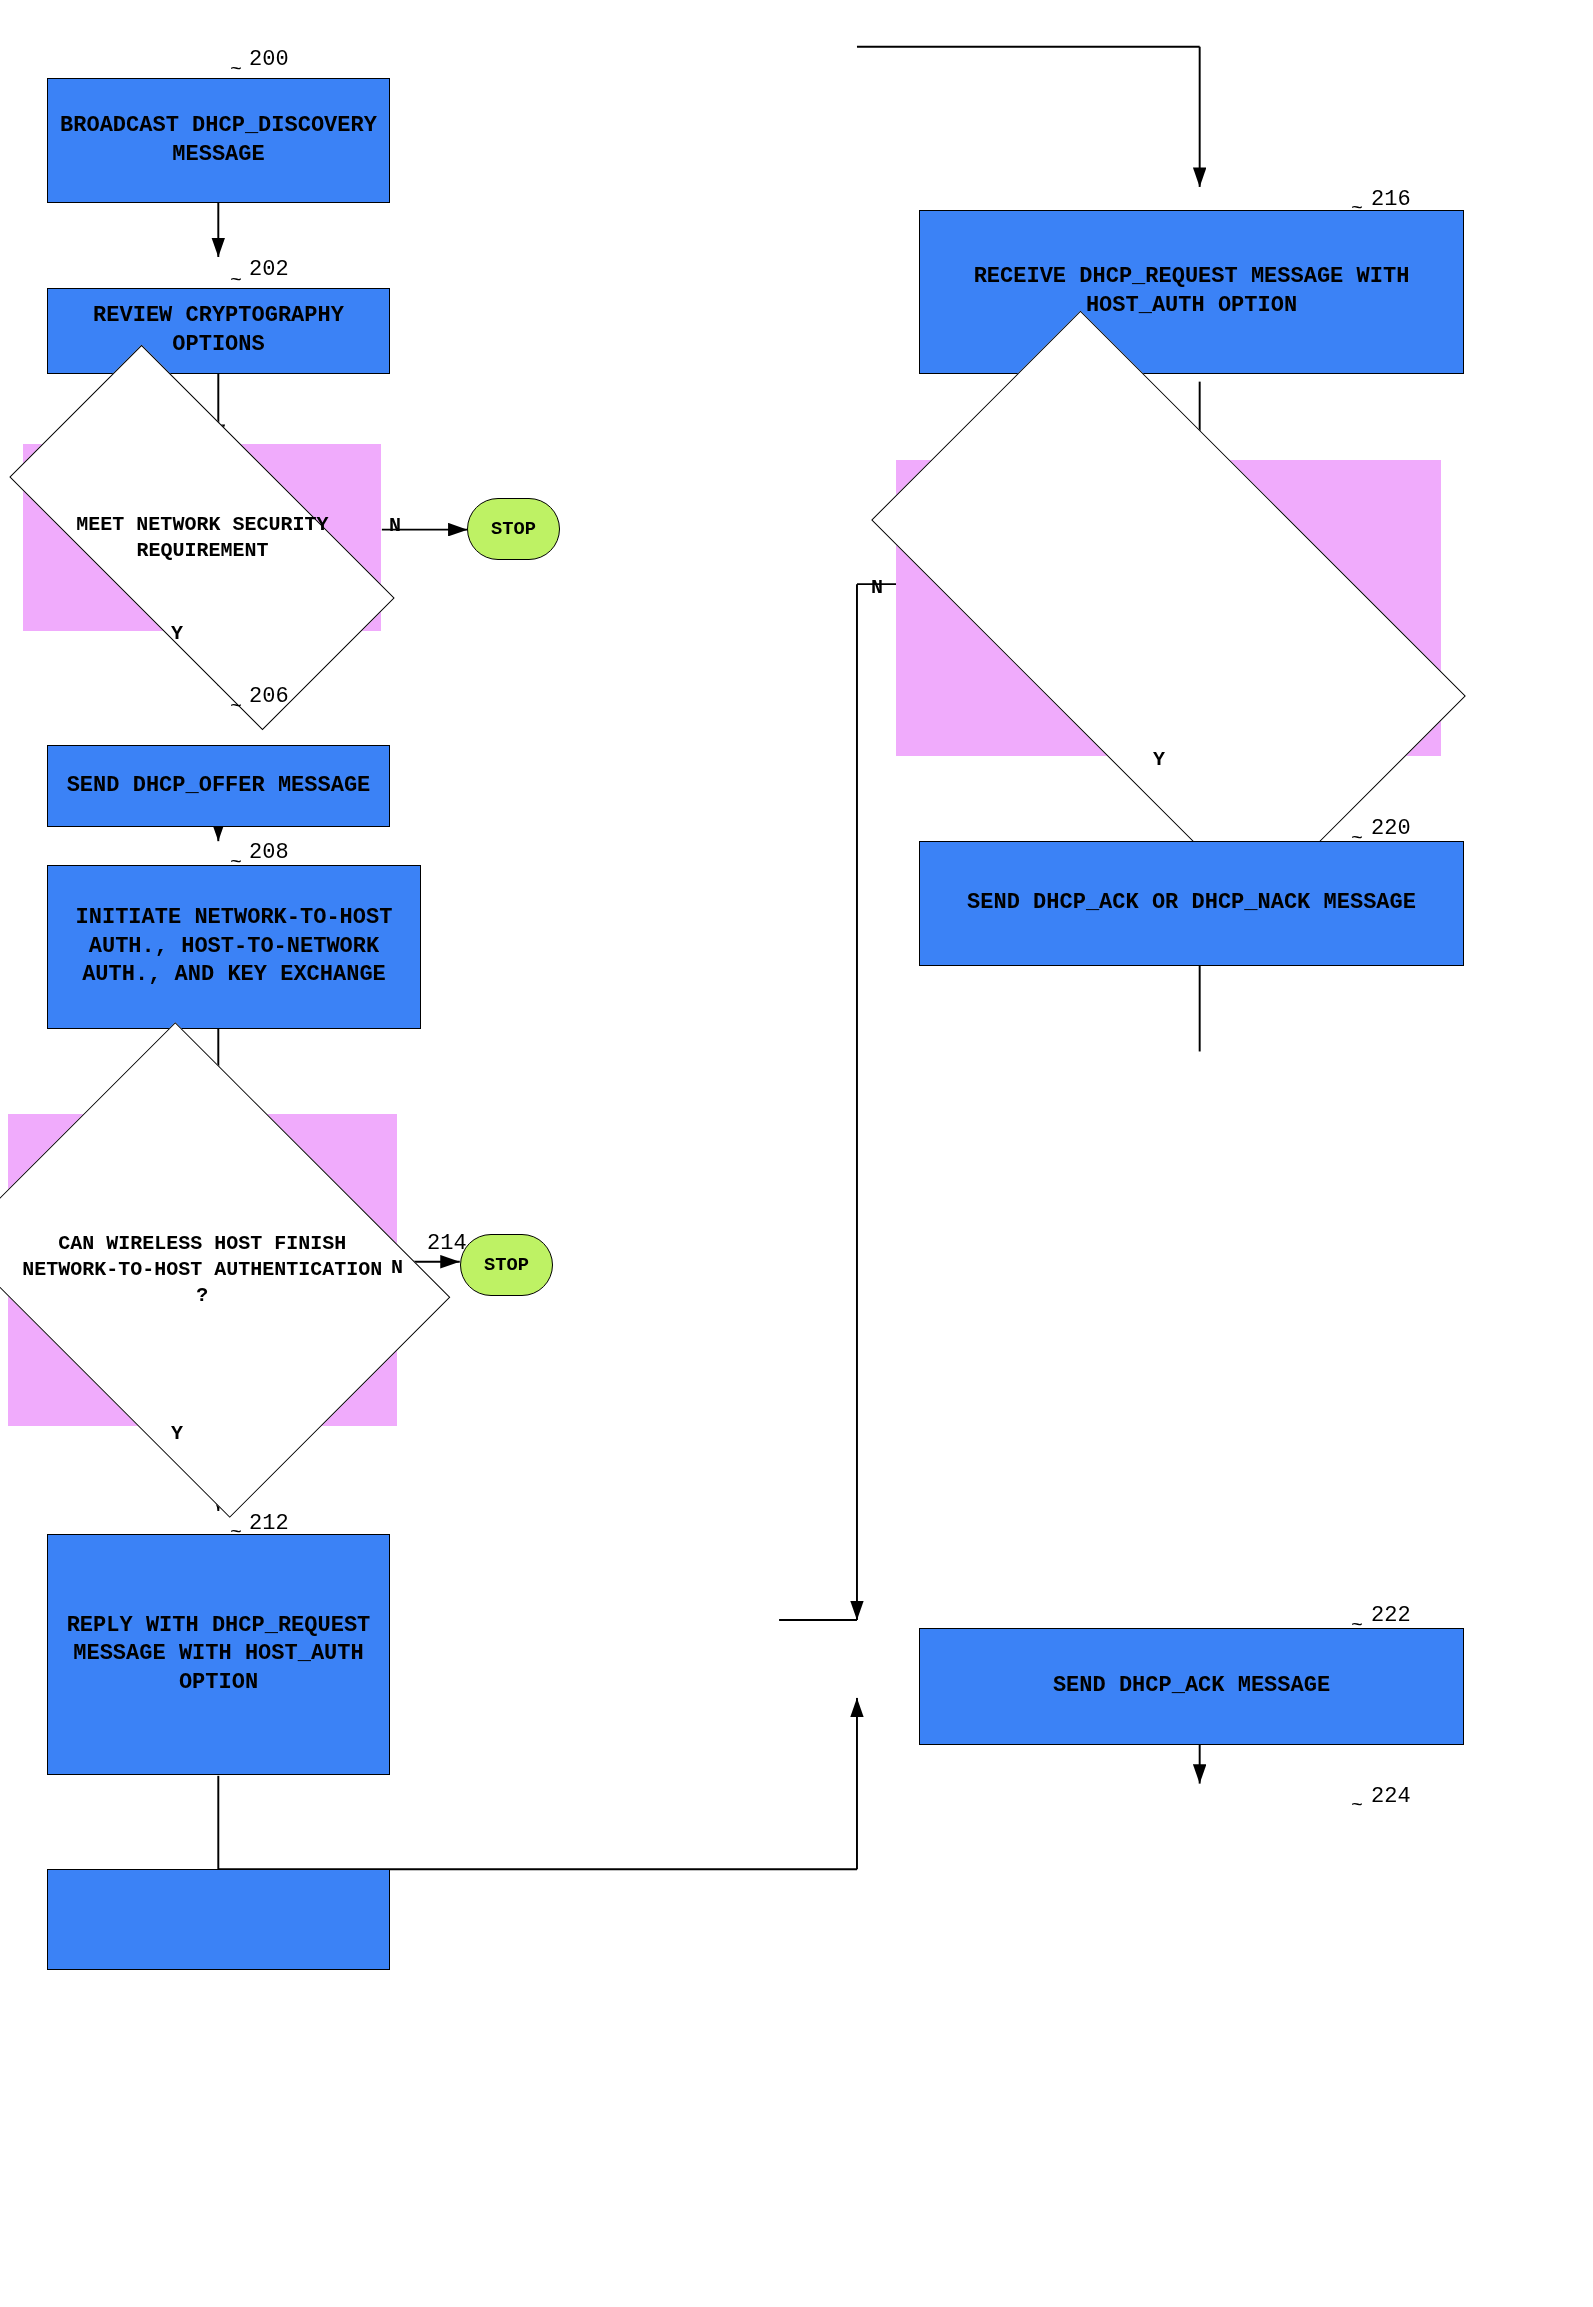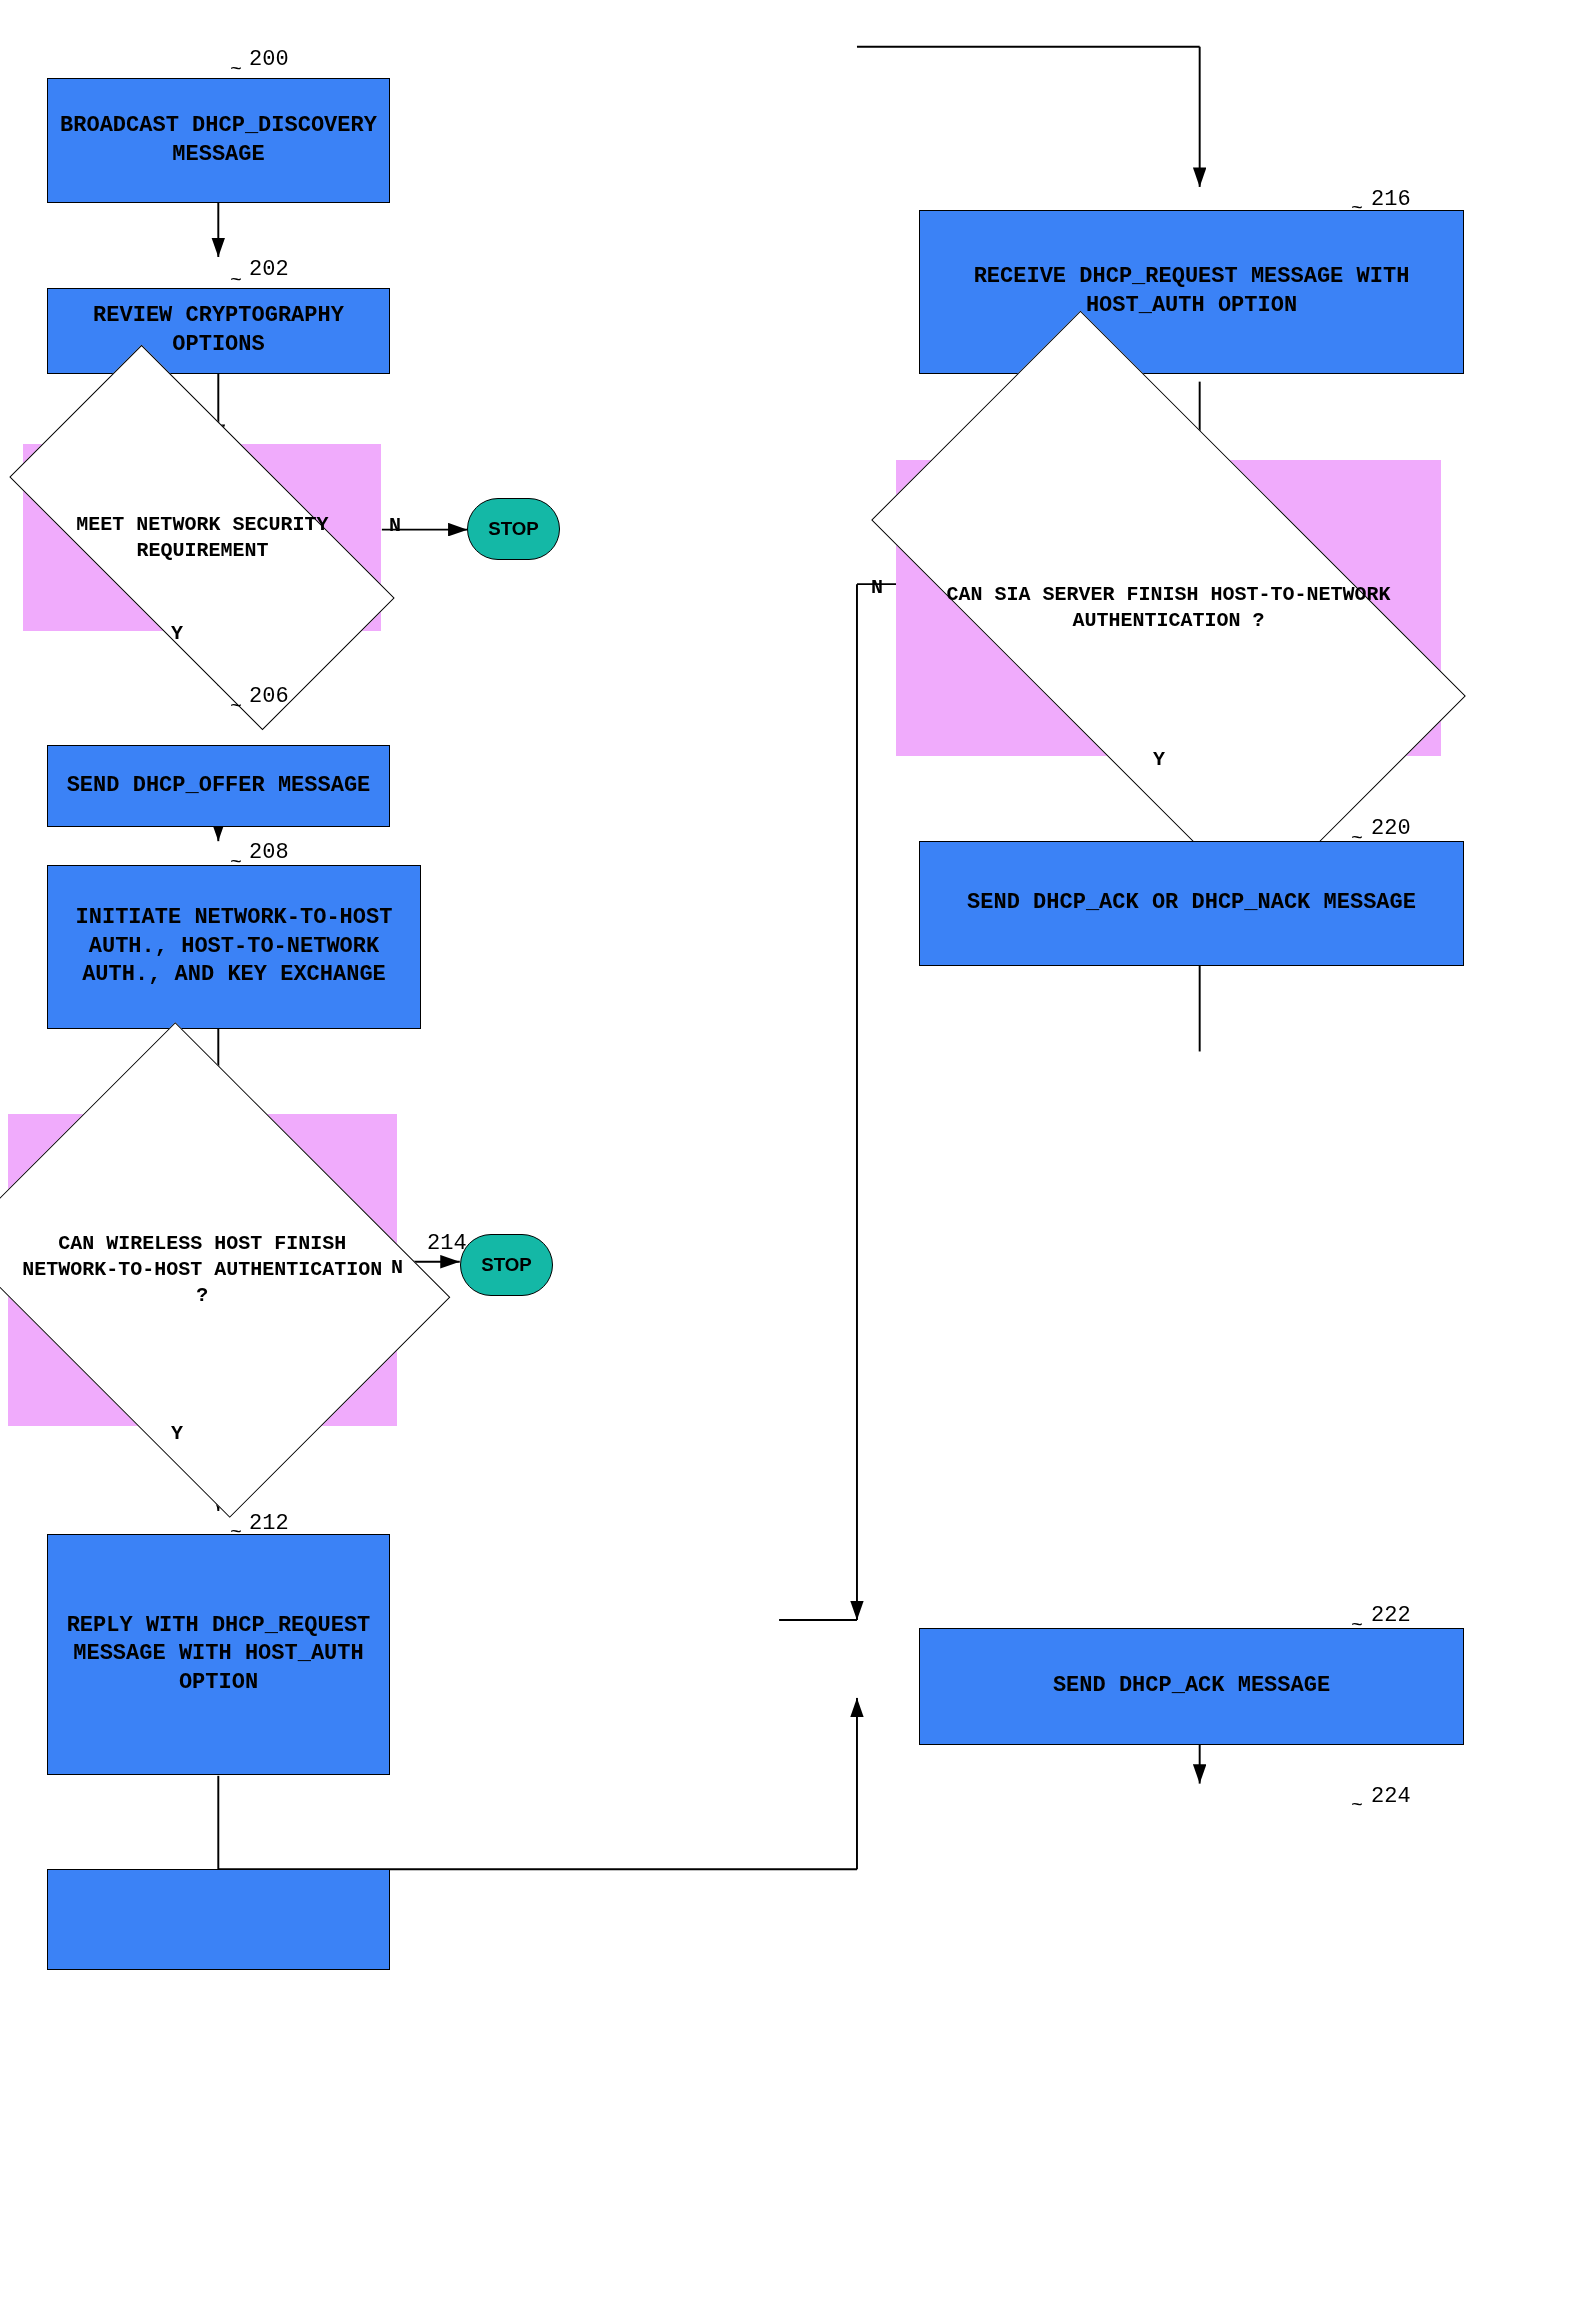--- a/index.html
+++ b/index.html
@@ -53,27 +53,27 @@
     }
     .diamond-text {
       position: relative;
       z-index: 2;
       padding: 3.9px;
     }
     .node-circle {
       position: absolute;
       border: 1.9px solid #000;
       border-radius: 50%;
-      background: #14b8a6;
+      background: #bef264;
       display: flex;
       align-items: center;
       justify-content: center;
       font-size: 18.7px;
       font-weight: bold;
-      font-family: Liberation Sans, sans-serif;
+      font-family: Liberation Mono, monospace;
     }
     
     .step-label {
       position: absolute;
       font-size: 22px;
       font-family: 'Courier New', Courier, monospace;
       font-weight: normal;
     }
     
     .svg-overlay {
@@ -215,24 +215,20 @@
 
   <div class="node-rect" style="left: 919px; top: 210px; width: 545px; height: 164px;">RECEIVE DHCP_REQUEST
 MESSAGE WITH HOST_AUTH
 OPTION</div>
 
   <div class="step-label" style="left: 1371px; top: 467px;">218</div>
   <div style="position:absolute; left:1351px; top:477px; font-size:20px;">~</div>
 
   <div class="node-diamond" style="left: 896px; top: 460px; width: 545px; height: 296px;">
     <div class="diamond-inner"></div>
-    <div class="diamond-text">CAN SIA SERVER FINISH
-HOST-TO-NETWORK
-AUTHENTICATION
-?</div>
   </div>
 
   <div style="position:absolute; left:871px; top:576px; font-size:20px; font-weight:bold; font-family:'Courier New',monospace;">N</div>
 
   <div style="position:absolute; left:1153px; top:748px; font-size:20px; font-weight:bold; font-family:'Courier New',monospace;">Y</div>
 
   <div class="step-label" style="left: 1371px; top: 816px;">220</div>
   <div style="position:absolute; left:1351px; top:827px; font-size:20px;">~</div>
 
   <div class="node-rect" style="left: 919px; top: 841px; width: 545px; height: 125px;">SEND DHCP_ACK OR

